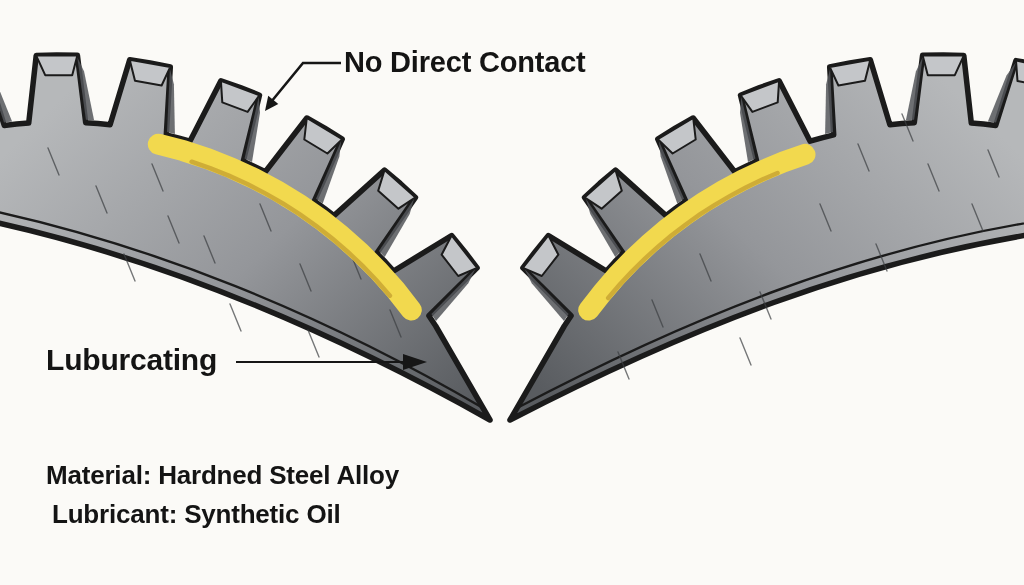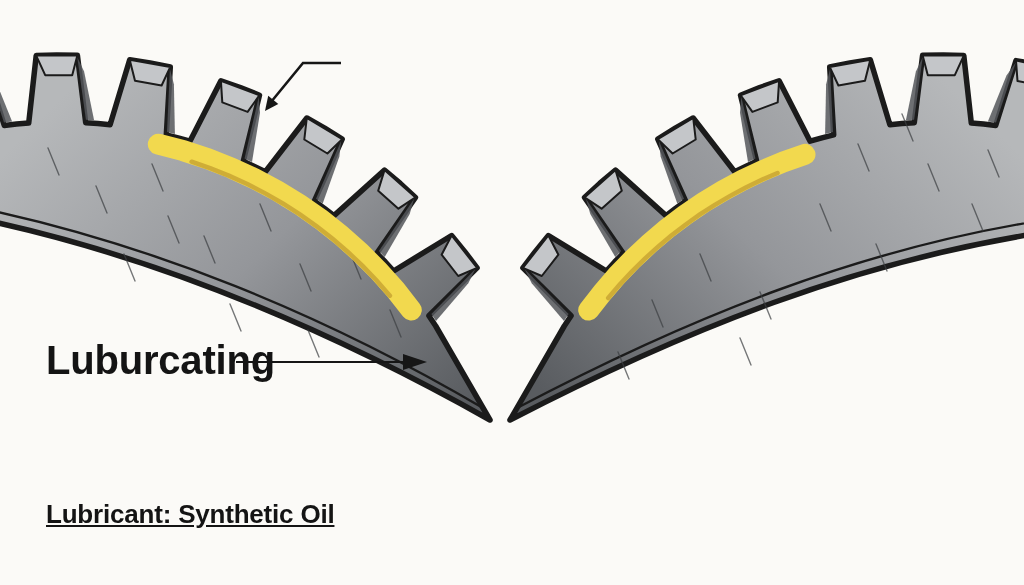--- a/index.html
+++ b/index.html
@@ -14,23 +14,23 @@
   .canvas svg{position:absolute;left:0;top:0;width:100%;height:100%;}
   .lbl{
     position:absolute;
     font-weight:700;
     color:#141414;
     letter-spacing:-0.2px;
     white-space:nowrap;
     z-index:3;
   }
   #lbl-ndc{left:344px;top:46px;font-size:29px;}
-  #lbl-film{left:46px;top:340px;font-size:40px;line-height:40px;}
+  #lbl-film{left:46px;top:340px;font-size:30px;line-height:40px;}
   #lbl-material{left:46px;top:460px;font-size:26px;}
-  #lbl-lubricant{left:46px;top:499px;font-size:26px;text-decoration:underline;}
+  #lbl-lubricant{left:52px;top:499px;font-size:26px;}
 </style>
 </head>
 <body>
 
 <div class="canvas" style="background: rgb(251, 250, 247);">
 
   <svg id="gearsvg" viewBox="0 0 1024 585" aria-hidden="true">
     <defs id="defs">
         <linearGradient id="gL" gradientUnits="userSpaceOnUse" x1="80" y1="80" x2="430" y2="440">
           <stop offset="0" stop-color="#b6b8ba"></stop>
@@ -86,20 +86,22 @@
         <polygon points="524.6 269.0 568.6 314.1 564.0 320.9 531.7 283.2" fill="#54565a" opacity="0.85"></polygon>
       </g>
     <g id="annot">
       <path id="ndc-leader" d="M 341 63 L 303 63 L 271 102" fill="none" stroke="#161616" stroke-width="2.6"></path>
       <polygon id="ndc-arrowhead" points="265,111 268.2,95.8 278.3,104" fill="#161616"></polygon>
       <line id="film-arrow" x1="236" y1="362" x2="406" y2="362" stroke="#161616" stroke-width="2.2"></line>
       <polygon id="film-arrowhead" points="427,362 403,354 403,370" fill="#161616"></polygon>
     </g>
   </svg>
 
+  <div class="lbl" id="lbl-ndc" style="color: rgb(20, 20, 20);">No Direct Contact</div>
 
   <div class="lbl" id="lbl-film" style="color: rgb(20, 20, 20);">
     <div>Luburcating</div>
   </div>
 
+  <div class="lbl" id="lbl-material" style="color: rgb(20, 20, 20);">Material: Hardned Steel Alloy</div>
 
   <div class="lbl" id="lbl-lubricant" style="color: rgb(20, 20, 20);">Lubricant: Synthetic Oil</div>
 </div>
 
 </body></html>

